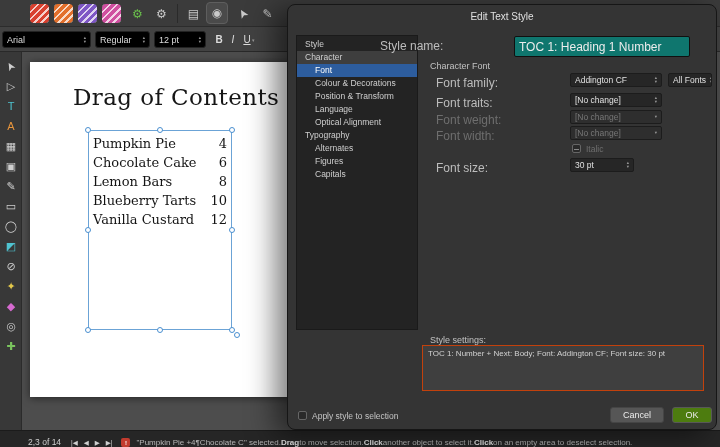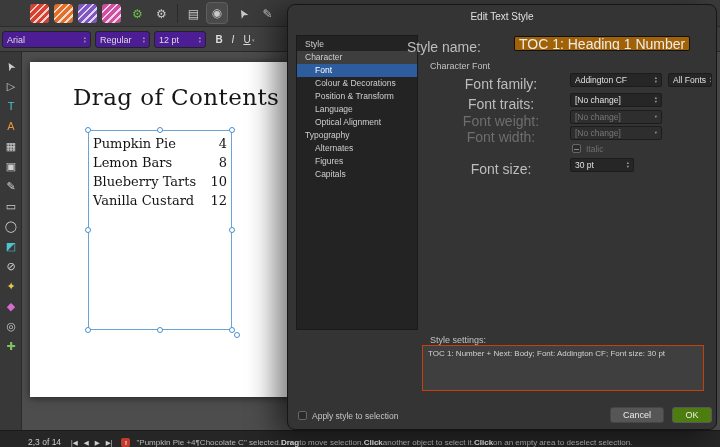--- a/index.html
+++ b/index.html
@@ -14,21 +14,21 @@
   .stripes{background-image:repeating-linear-gradient(135deg,rgba(255,255,255,.75) 0 2px,rgba(255,255,255,0) 2px 5px)}
   .bg-red{background-color:#d8402f}.bg-orange{background-color:#e2702d}
   .bg-purple{background-color:#7e57c5}.bg-pink{background-color:#cf4fa0}
   .g-green{color:#6abf4b}.g-gray{color:#c9c9c9}
   .boxed{border:1px solid #5e5e5e;background:#4a4a4a;border-radius:4px;width:22px;height:22px;top:2px}
   .tb-sep{position:absolute;top:4px;width:1px;height:19px;background:#2a2a2a}
   .rot-cursor{display:inline-block;transform:rotate(-120deg)}
 
   
   .fontbar{position:absolute;left:0;top:27px;width:100%;height:25px;background:#424242;border-bottom:1px solid #292929}
-  .combo{position:absolute;top:4px;height:17px;background:#4c1d95;border:1px solid #232323;border-radius:3px;
+  .combo{position:absolute;top:4px;height:17px;background:#000000;border:1px solid #232323;border-radius:3px;
     color:#ddd;font-size:9px;display:flex;align-items:center;padding:0 4px}
   .stepper{margin-left:auto;display:flex;flex-direction:column;align-items:center;font-size:4.5px;line-height:4px;color:#9a9a9a;padding-left:4px}
   .btn-fmt{position:absolute;top:4px;height:17px;width:14px;color:#ddd;font-size:10px;
     display:flex;align-items:center;justify-content:center;border-radius:2px}
   .btn-fmt.b{font-weight:bold}.btn-fmt.i{font-style:italic}.btn-fmt.u{text-decoration:underline}
   .u-arrow{position:absolute;top:10px;font-size:5px;color:#999}
 
   
   .sidebar{position:absolute;left:0;top:52px;width:22px;bottom:17px;background:#383838;border-right:1px solid #2b2b2b;padding-top:4px}
   .tool{width:22px;height:20px;display:flex;align-items:center;justify-content:center;font-size:11px;color:#cfcfcf}
@@ -50,28 +50,28 @@
   
   .dialog{position:absolute;left:287px;top:4px;width:430px;height:426px;background:#343434;
     border:1px solid #161616;border-radius:8px;box-shadow:-12px 6px 28px rgba(0,0,0,.5);
     font-size:9px;color:#c9c9c9;z-index:10}
   .dialog-title{position:absolute;top:6px;left:0;right:0;text-align:center;font-size:10px;color:#e0e0e0}
   .catlist{position:absolute;left:8px;top:30px;width:122px;height:295px;background:#232323;border:1px solid #1a1a1a;padding-top:2px}
   .cat{height:13px;line-height:13px;padding-left:8px;font-size:8.5px;color:#cfcfcf;white-space:nowrap;overflow:hidden}
   .cat.sub{padding-left:18px}
   .cat.sel{background:#2d5d9e;color:#fff}
   .cat.hl{background:#3e3e3e}
-  .flabel{position:absolute;width:130px;text-align:center;font-size:14px;color:#bdbdbd;white-space:nowrap}
+  .flabel{position:absolute;width:130px;text-align:left;font-size:12px;color:#bdbdbd;white-space:nowrap}
   .flabel.dim{color:#6e6e6e}
   .field{position:absolute;height:14px;background:#262626;border:1px solid #1c1c1c;border-radius:2px;
     color:#e0e0e0;font-size:8.5px;display:flex;align-items:center;padding:0 4px;white-space:nowrap;overflow:hidden}
   .field.dim{color:#777;background:#2e2e2e}
   .section-h{position:absolute;font-size:9px;color:#c2c2c2}
-  .nameinput{position:absolute;height:15px;background:#a16207;border:1px solid #101010;border-radius:2px;
-    color:#ececec;font-size:14px;padding:0 4px;font-family:"Liberation Sans",sans-serif}
+  .nameinput{position:absolute;height:21px;background:#0f766e;border:1px solid #101010;border-radius:2px;
+    color:#ececec;font-size:12px;padding:0 4px;font-family:"Liberation Sans",sans-serif}
   .checkbox{width:9px;height:9px;border:1px solid #666;background:#2a2a2a;border-radius:2px;display:inline-block;position:absolute}
   .checkbox.mixed::after{content:"";display:block;width:5px;height:1px;background:#8a8a8a;margin:3.5px auto 0}
   .cb-label{position:absolute;font-size:8.5px;color:#c5c5c5}
   .cb-label.dim{color:#6e6e6e}
   .settings-box{position:absolute;left:134px;top:340px;width:282px;height:46px;background:#3f3f3f;border:1px solid #c2410c;
     font-size:8px;color:#d2d2d2;padding:3px 5px;line-height:10px}
   .btn{position:absolute;height:16px;border-radius:3px;font-size:9px;color:#ececec;
     display:flex;align-items:center;justify-content:center}
   .btn.cancel{left:322px;top:402px;width:54px;background:#565656;border:1px solid #454545}
   .btn.ok{left:384px;top:402px;width:40px;background:#4d7c0f;border:1px solid #585858}
@@ -201,20 +201,24 @@
   </div>
 
   <div class="canvas">
     <div class="page">
       <div class="doc-title">Drag of Contents</div>
       <div class="text-frame">
         <div class="toc-rows">
           <div class="toc-row">
               <span>Pumpkin Pie</span>
               <span>4</span>
+            </div>
+          <div class="toc-row">
+              <span>Chocolate Cake</span>
+              <span>6</span>
             </div>
           <div class="toc-row">
               <span>Lemon Bars</span>
               <span>8</span>
             </div>
           <div class="toc-row">
               <span>Blueberry Tarts</span>
               <span>10</span>
             </div>
           <div class="toc-row">

